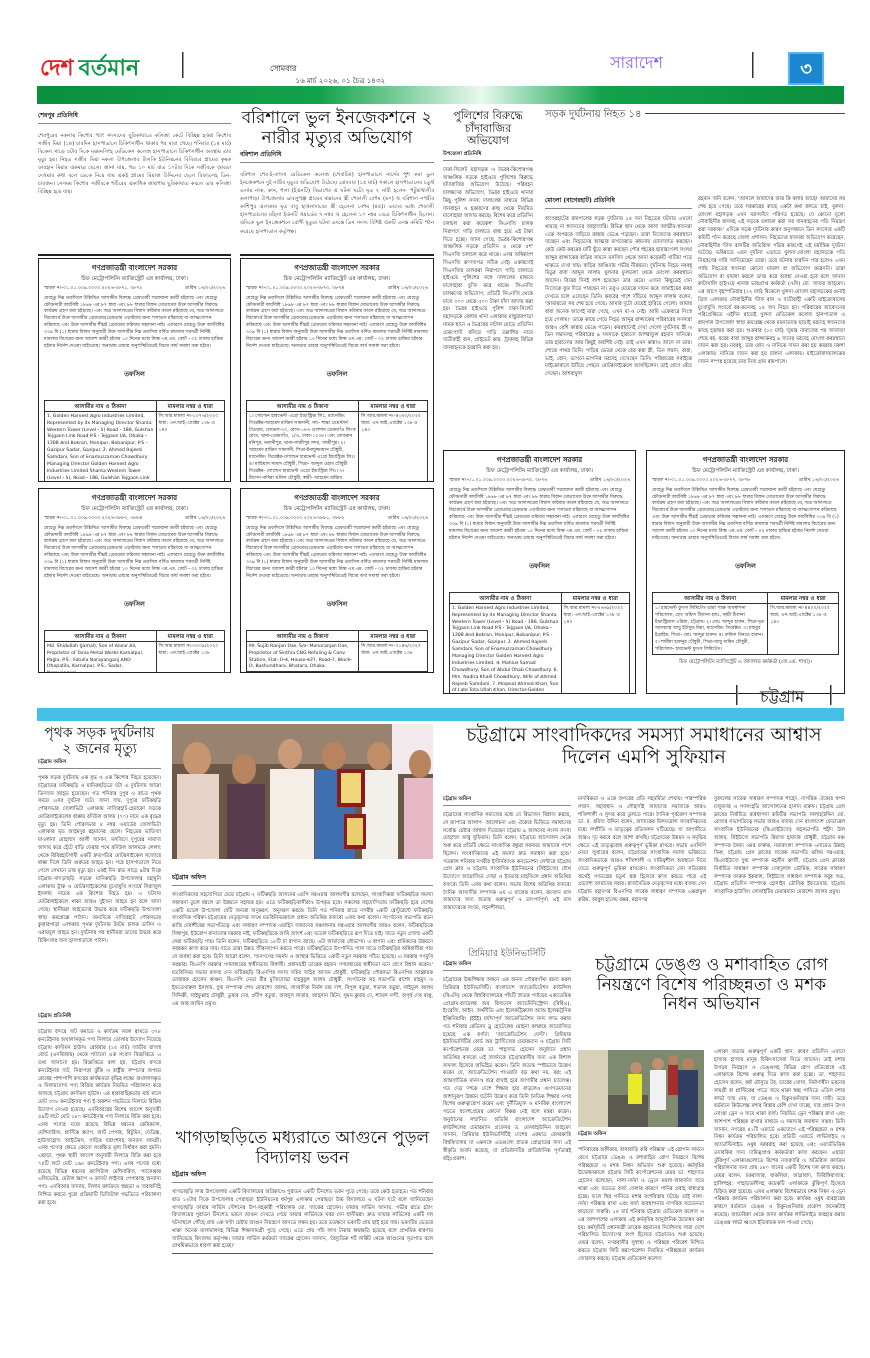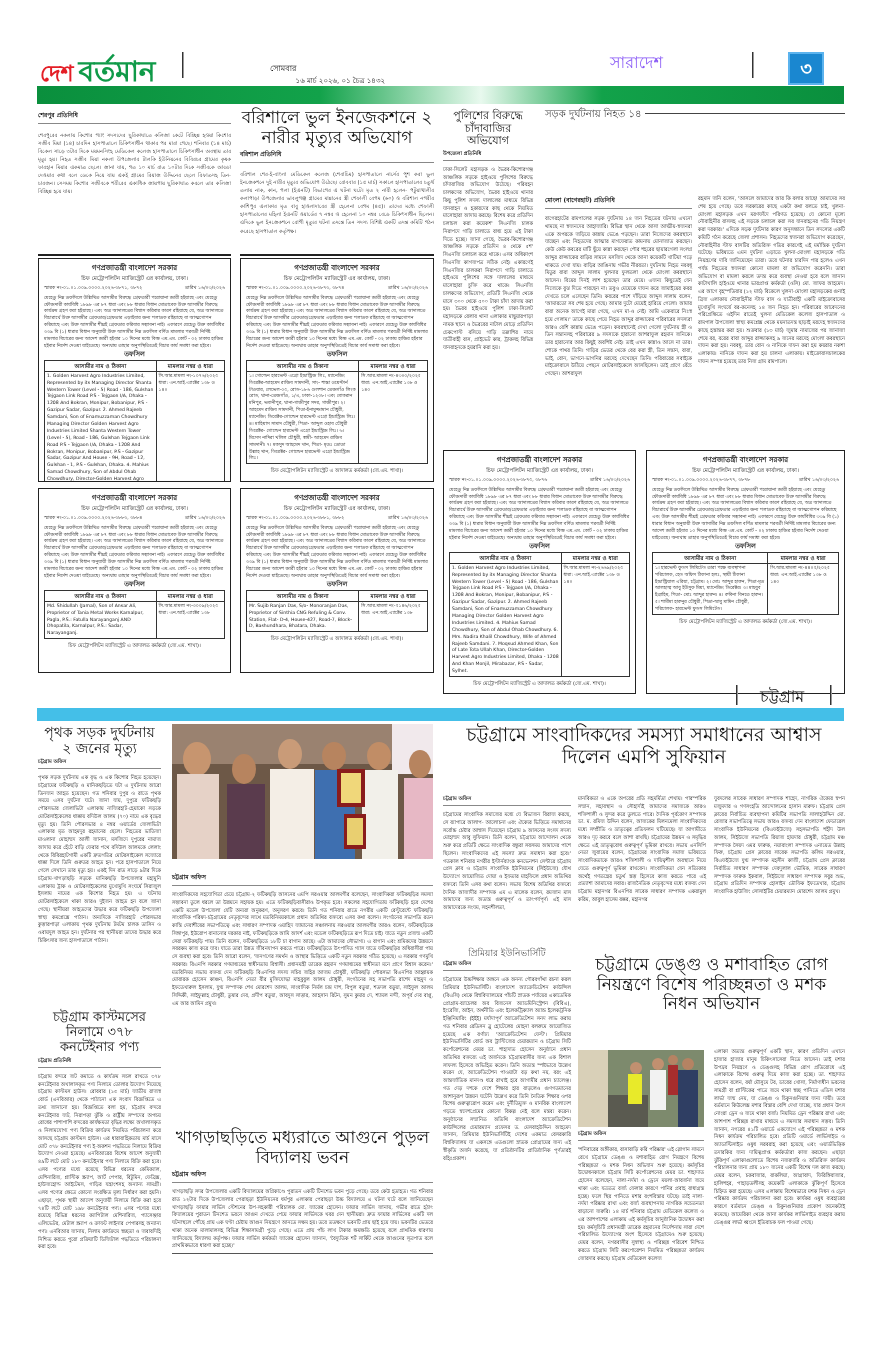--- a/index.html
+++ b/index.html
@@ -1,36 +1,36 @@
 <!DOCTYPE html>
 <html><head>
 <meta charset="utf-8">
 <style>
 *{box-sizing:border-box;margin:0;padding:0}
 body{width:870px;height:1358px;background:#fff;font-family:"DejaVu Sans",sans-serif;color:#111;position:relative;overflow:hidden}
 .abs{position:absolute}
 .logo{left:40px;top:50px;width:140px;height:36px}
 .logo .d{color:#e41e26;font-weight:bold;font-size:22px;font-family:"DejaVu Serif",serif}
-.logo .b{color:#0f9a48;font-weight:bold;font-size:28px;font-family:"DejaVu Serif",serif}
+.logo .b{color:#0f9a48;font-weight:bold;font-size:22px;font-family:"DejaVu Serif",serif}
 .logo .tag{display:block;font-size:5px;color:#333;margin-left:52px;letter-spacing:1px}
 .vbar{width:2px;height:26px;background:#333;border-right:1px solid #999}
 .day{font-size:8px;text-align:left}
 .date{font-size:7px;text-align:right}
 .section{font-size:16px;color:#8b5cf6;font-family:"DejaVu Serif",serif}
 .pgno{width:36px;height:33px;background:#1a87d0;color:#fff;border:2px solid #5bb3ee;font-size:18px;text-align:center;line-height:29px;font-weight:bold}
 .greenbar{left:37px;top:86px;width:807px;height:18px;background:linear-gradient(90deg,#0a8f3d 0%,#12a24a 35%,#e8f9ee 55%,#12a24a 70%,#0a8f3d 100%)}
 .bluebar{left:37px;top:708px;width:807px;height:13px;background:#44bfe8}
 .hl{font-family:"DejaVu Serif",serif;color:#111;text-align:center;line-height:1.15}
 .byline{font-size:6px;font-weight:bold;border-bottom:1px solid #888;padding-bottom:2px}
 .txt{font-size:5.2px;line-height:1.55;text-align:justify;color:#222}
 .notice{border:1.5px solid #222;padding:4px 5px;font-size:4.6px;line-height:1.5;color:#222}
 .notice .nh{font-size:7px;font-weight:bold;text-align:center}
 .notice .ns{font-size:5.5px;text-align:center}
 .notice .meta{display:flex;justify-content:space-between;margin:3px 0}
-.notice .tf{font-size:6.5px;font-weight:bold;text-align:center;margin:0 0}
+.notice .tf{font-size:6.5px;font-weight:bold;text-align:center;margin:20px 0}
 .notice table{width:100%;border-collapse:collapse;font-size:4.6px}
 .notice th,.notice td{border:1px solid #333;padding:1px 2px;vertical-align:top;text-align:left}
 .notice th{text-align:center;font-size:5.5px}
 .notice .foot{text-align:center;font-size:5px;margin-top:3px}
 .photo{background:#8a7a6a;overflow:hidden}
 .rule{background:#555;height:1px}
 .ctg{font-size:16px;font-family:"DejaVu Serif",serif}
 </style>
 </head>
 <body>
@@ -225,21 +225,20 @@
 <div class="abs vbar" style="left:830px;top:685px;height:20px"></div>
 <div class="abs bluebar"></div>
 
 <div class="abs" style="left:38px;top:724px;width:123px">
   <div class="hl" style="font-size:14px">পৃথক সড়ক দুর্ঘটনায় ২ জনের মৃত্যু</div>
   <div class="byline" style="margin-top:2px;font-size:5px">চট্টগ্রাম অফিস</div>
   <div class="txt" style="margin-top:5px;font-size:5px">পৃথক সড়ক দুর্ঘটনায় এক বৃদ্ধ ও এক কিশোর নিহত হয়েছেন। চট্টগ্রামের ফটিকছড়ি ও মানিকছড়িতে ঘটা এ দুর্ঘটনায় আরো তিনজন আহত হয়েছেন। গত শনিবার দুপুর ও রাতে পৃথক সময়ে এসব দুর্ঘটনা ঘটে। জানা যায়, দুপুরে ফটিকছড়ি পৌরসভার জেলাভিটা এলাকায় নাজিরহাট-হেয়াকো সড়কে মোটরসাইকেলের ধাক্কায় বদিউল আলম (৭০) নামে এক বৃদ্ধের মৃত্যু হয়। তিনি পৌরসভার ৪ নম্বর ওয়ার্ডের জেলাভিটা এলাকার মৃত আহমদুর রহমানের ছেলে। নিহতের ভাতিজা মাওলানা মোহাম্মদ আলী জানান, মসজিদে দুপুরের নামাজ আদায় করে হেঁটে বাড়ি ফেরার পথে বদিউল আলমকে লেলাং থেকে বিবিরহাটগামী একটি দ্রুতগতির মোটরসাইকেল সজোরে ধাক্কা দিলে তিনি গুরুতর আহত হন। পরে হাসপাতালে নিয়ে গেলে সেখানে তার মৃত্যু হয়। একই দিন রাত সাড়ে ৯টার দিকে চট্টগ্রাম-খাগড়াছড়ি সড়কে মানিকছড়ি উপজেলার মহামুনি এলাকায় ট্রাক ও মোটরসাইকেলের মুখোমুখি সংঘর্ষে সিরাজুল ইসলাম নামের এক কিশোর নিহত হয়। এ ঘটনায় মোটরসাইকেলে থাকা আরও দুইজন আহত হন বলে জানা গেছে। স্থানীয়রা আহতদের উদ্ধার করে ফটিকছড়ি উপজেলা স্বাস্থ্য কমপ্লেক্সে পাঠান। অন্যদিকে নাজিরহাট পৌরসভার কুম্ভারপাড়া এলাকায় পৃথক দুর্ঘটনায় টমটম চালক তাসিন ও ওবায়দুল আহত হন। দুর্ঘটনার পর স্থানীয়রা তাদের উদ্ধার করে চিকিৎসার জন্য হাসপাতালে পাঠান।</div>
 </div>
 
 <div class="abs" style="left:38px;top:1010px;width:123px">
-  <div class="hl" style="font-size:13px">চট্টগ্রাম কাস্টমসের নিলামে ৩৭৮ কনটেইনার পণ্য</div>
   <div class="byline" style="margin-top:2px;font-size:5px">চট্টগ্রাম প্রতিনিধি</div>
   <div class="txt" style="margin-top:5px;font-size:5px">চট্টগ্রাম বন্দরে জট কমাতে ও কার্যক্রম সচল রাখতে ৩৭৮ কনটেইনার অখালাসকৃত পণ্য নিলামে তোলার উদ্যোগ নিয়েছে চট্টগ্রাম কাস্টমস হাউস। রোববার (১৫ মার্চ) জাতীয় রাজস্ব বোর্ড (এনবিআর) থেকে পাঠানো এক সংবাদ বিজ্ঞপ্তিতে এ তথ্য জানানো হয়। বিজ্ঞপ্তিতে বলা হয়, চট্টগ্রাম বন্দরে কনটেইনার জট, নিরাপত্তা ঝুঁকি ও রাষ্ট্রীয় সম্পদের অপচয় রোধের পাশাপাশি বন্দরের কার্যক্ষমতা বৃদ্ধির লক্ষ্যে অখালাসকৃত ও নিলামযোগ্য পণ্য বিক্রির কার্যক্রম নিয়মিত পরিচালনা করে আসছে চট্টগ্রাম কাস্টমস হাউস। এর ধারাবাহিকতায় মার্চ মাসে মোট ৩৭৮ কনটেইনার পণ্য ই-অকশন পদ্ধতিতে নিলামে বিক্রির উদ্যোগ নেওয়া হয়েছে। এনবিআরের বিশেষ আদেশ অনুযায়ী ৪৯টি লটে মোট ১৮০ কনটেইনার পণ্য নিলামে বিক্রি করা হবে। এসব পণ্যের মধ্যে রয়েছে বিভিন্ন ধরনের কেমিক্যাল, মেশিনারিজ, প্লাস্টিক স্ক্র্যাপ, আর্ট পেপার, বিটুমিন, ফেব্রিক্স, হাউজহোল্ড আইটেমস, গাড়ির যন্ত্রাংশসহ অন্যান্য সামগ্রী। এসব পণ্যের ক্ষেত্রে কোনো সংরক্ষিত মূল্য নির্ধারণ করা হয়নি। এছাড়া, পৃথক স্থায়ী আদেশ অনুযায়ী নিলামে বিক্রি করা হবে ৭৪টি লটে মোট ১৯৮ কনটেইনার পণ্য। এসব পণ্যের মধ্যে রয়েছে বিভিন্ন ধরনের ক্যাপিটাল মেশিনারিজ, প্যাসেঞ্জার এলিভেটর, মেটাল স্ক্র্যাপ ও ক্রাফট লাইনার পেপারসহ অন্যান্য পণ্য। এনবিআর জানায়, নিলাম কার্যক্রমে স্বচ্ছতা ও জবাবদিহি নিশ্চিত করতে পুরো প্রক্রিয়াটি ডিজিটাল পদ্ধতিতে পরিচালনা করা হবে।</div>
 </div>
 
 <div class="abs photo" style="left:172px;top:724px;width:261px;height:135px">
   <svg width="261" height="135">
     <rect width="261" height="135" fill="#6d5847"></rect>
     <rect x="0" y="0" width="261" height="40" fill="#9a8270"></rect>
     <rect x="220" y="0" width="41" height="50" fill="#f1e9ec"></rect>
     <ellipse cx="25" cy="35" rx="14" ry="17" fill="#c7956f"></ellipse>

